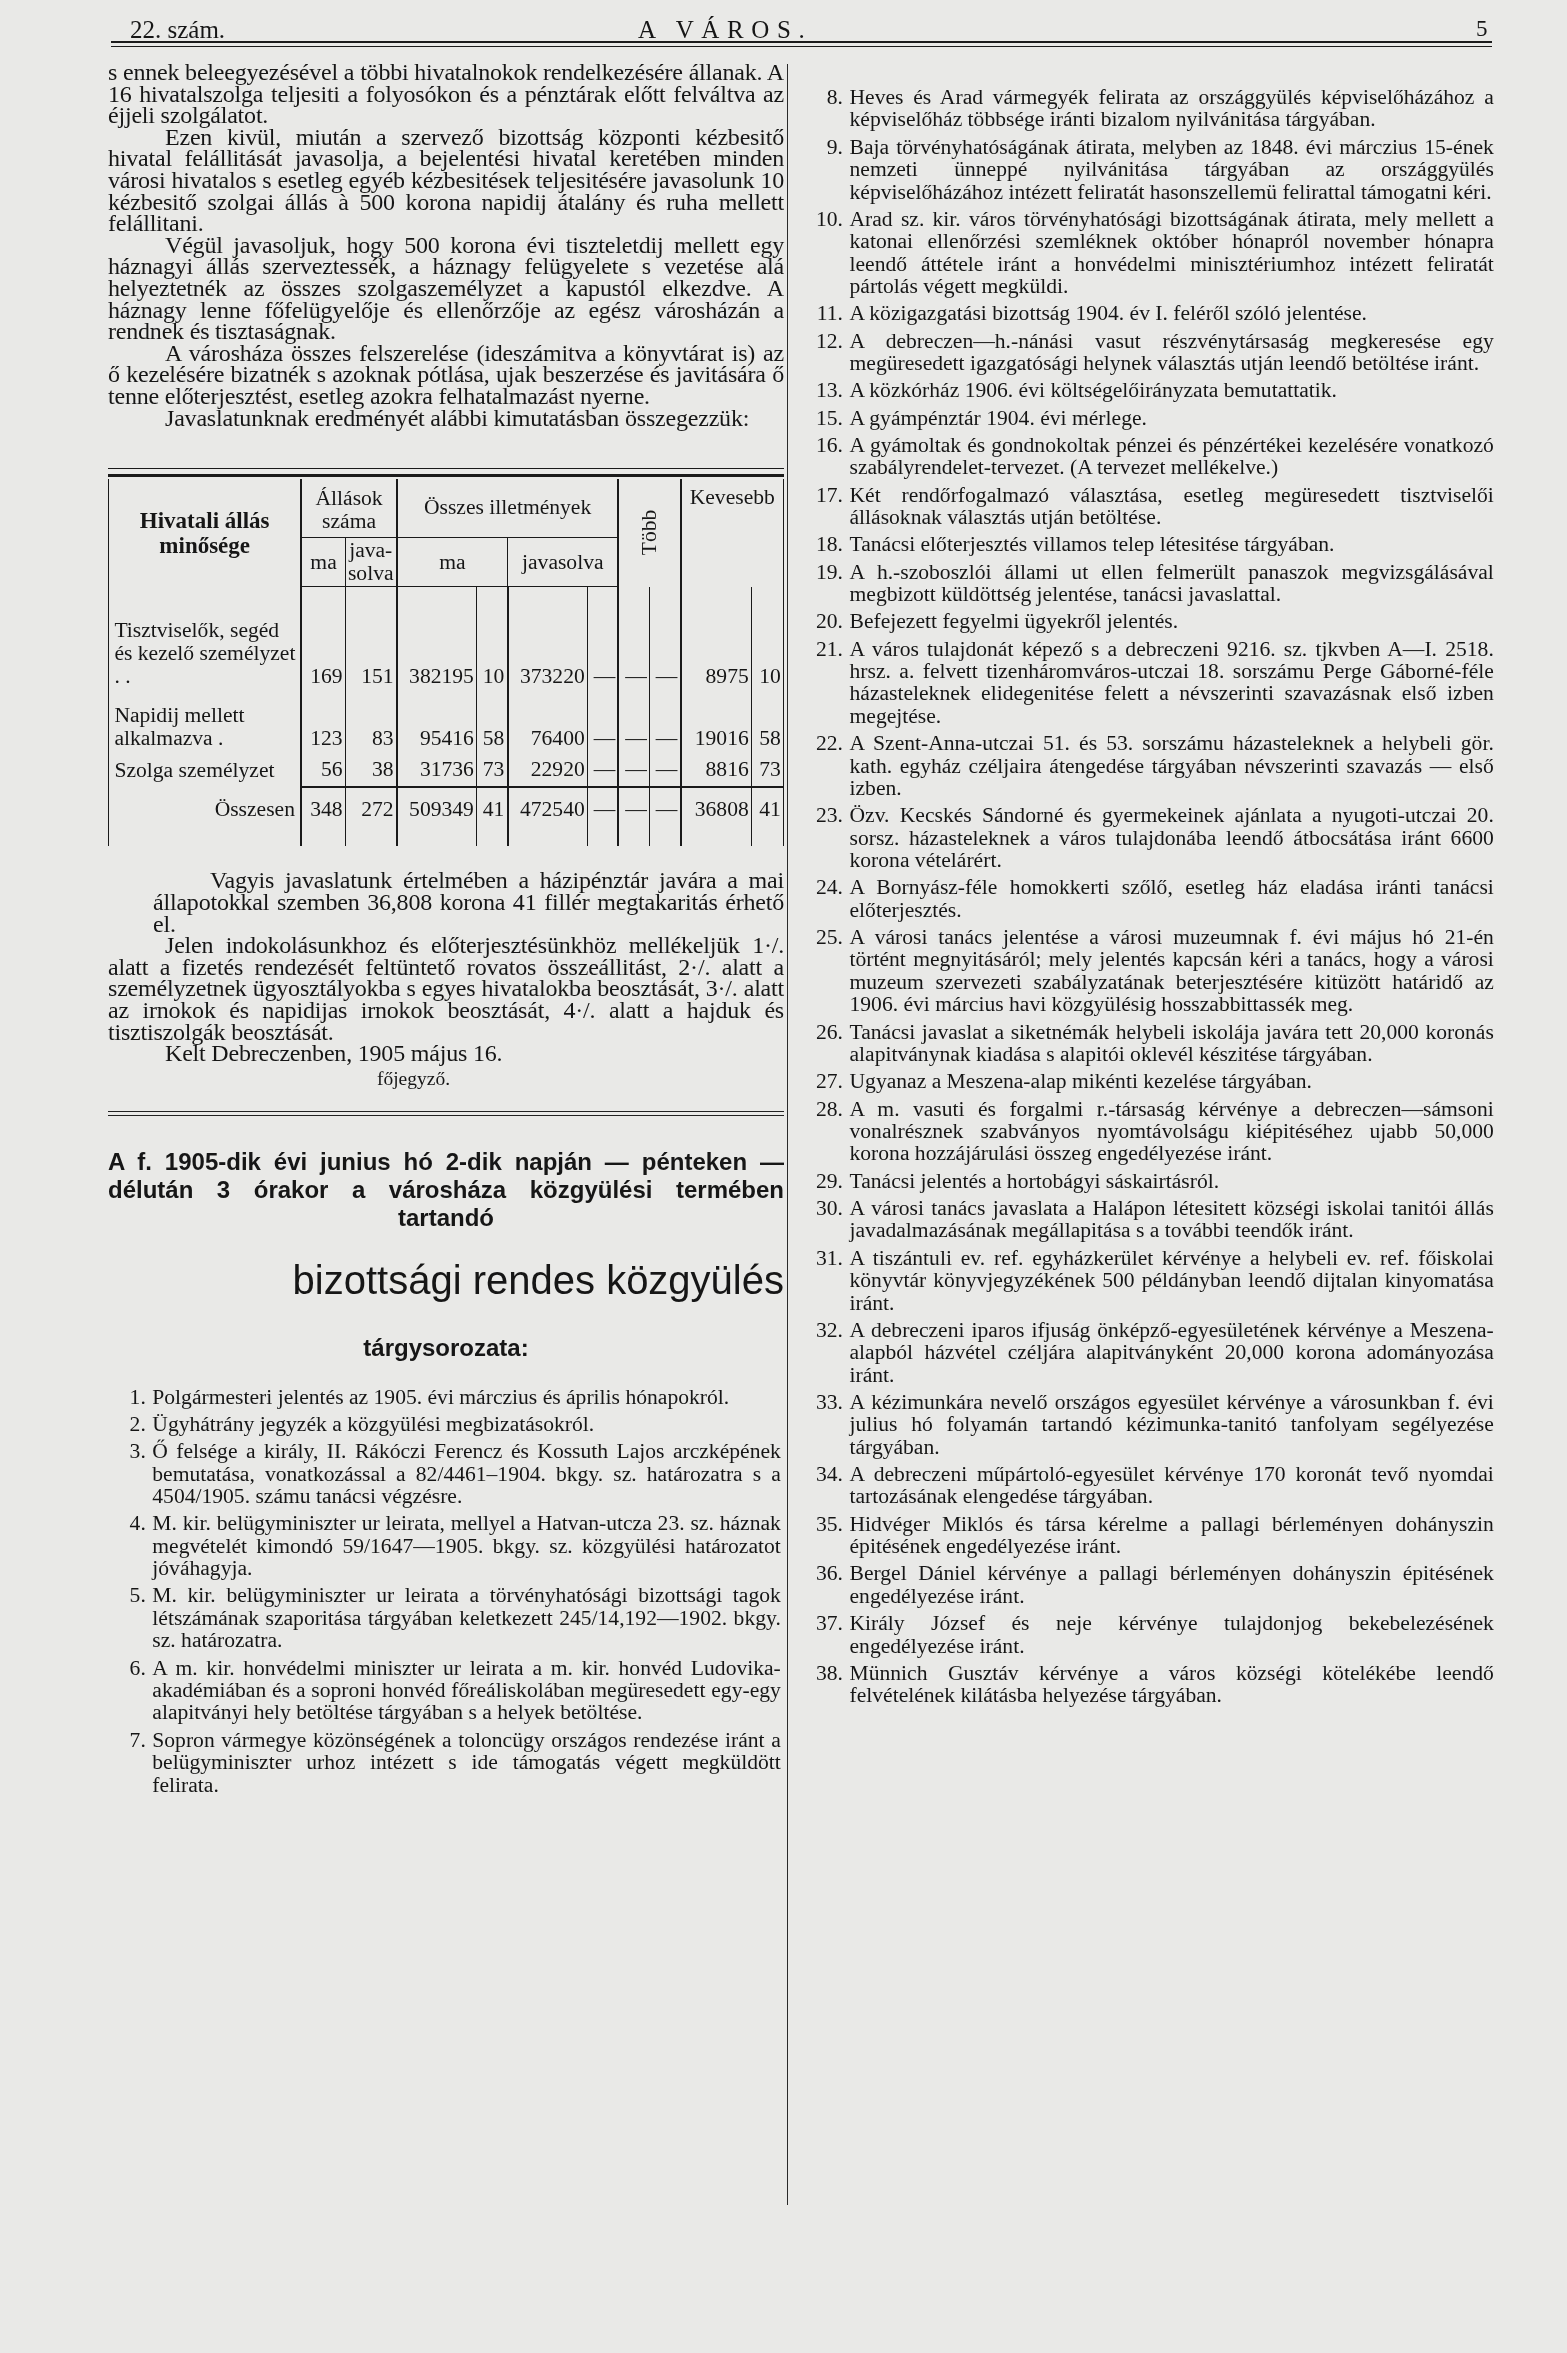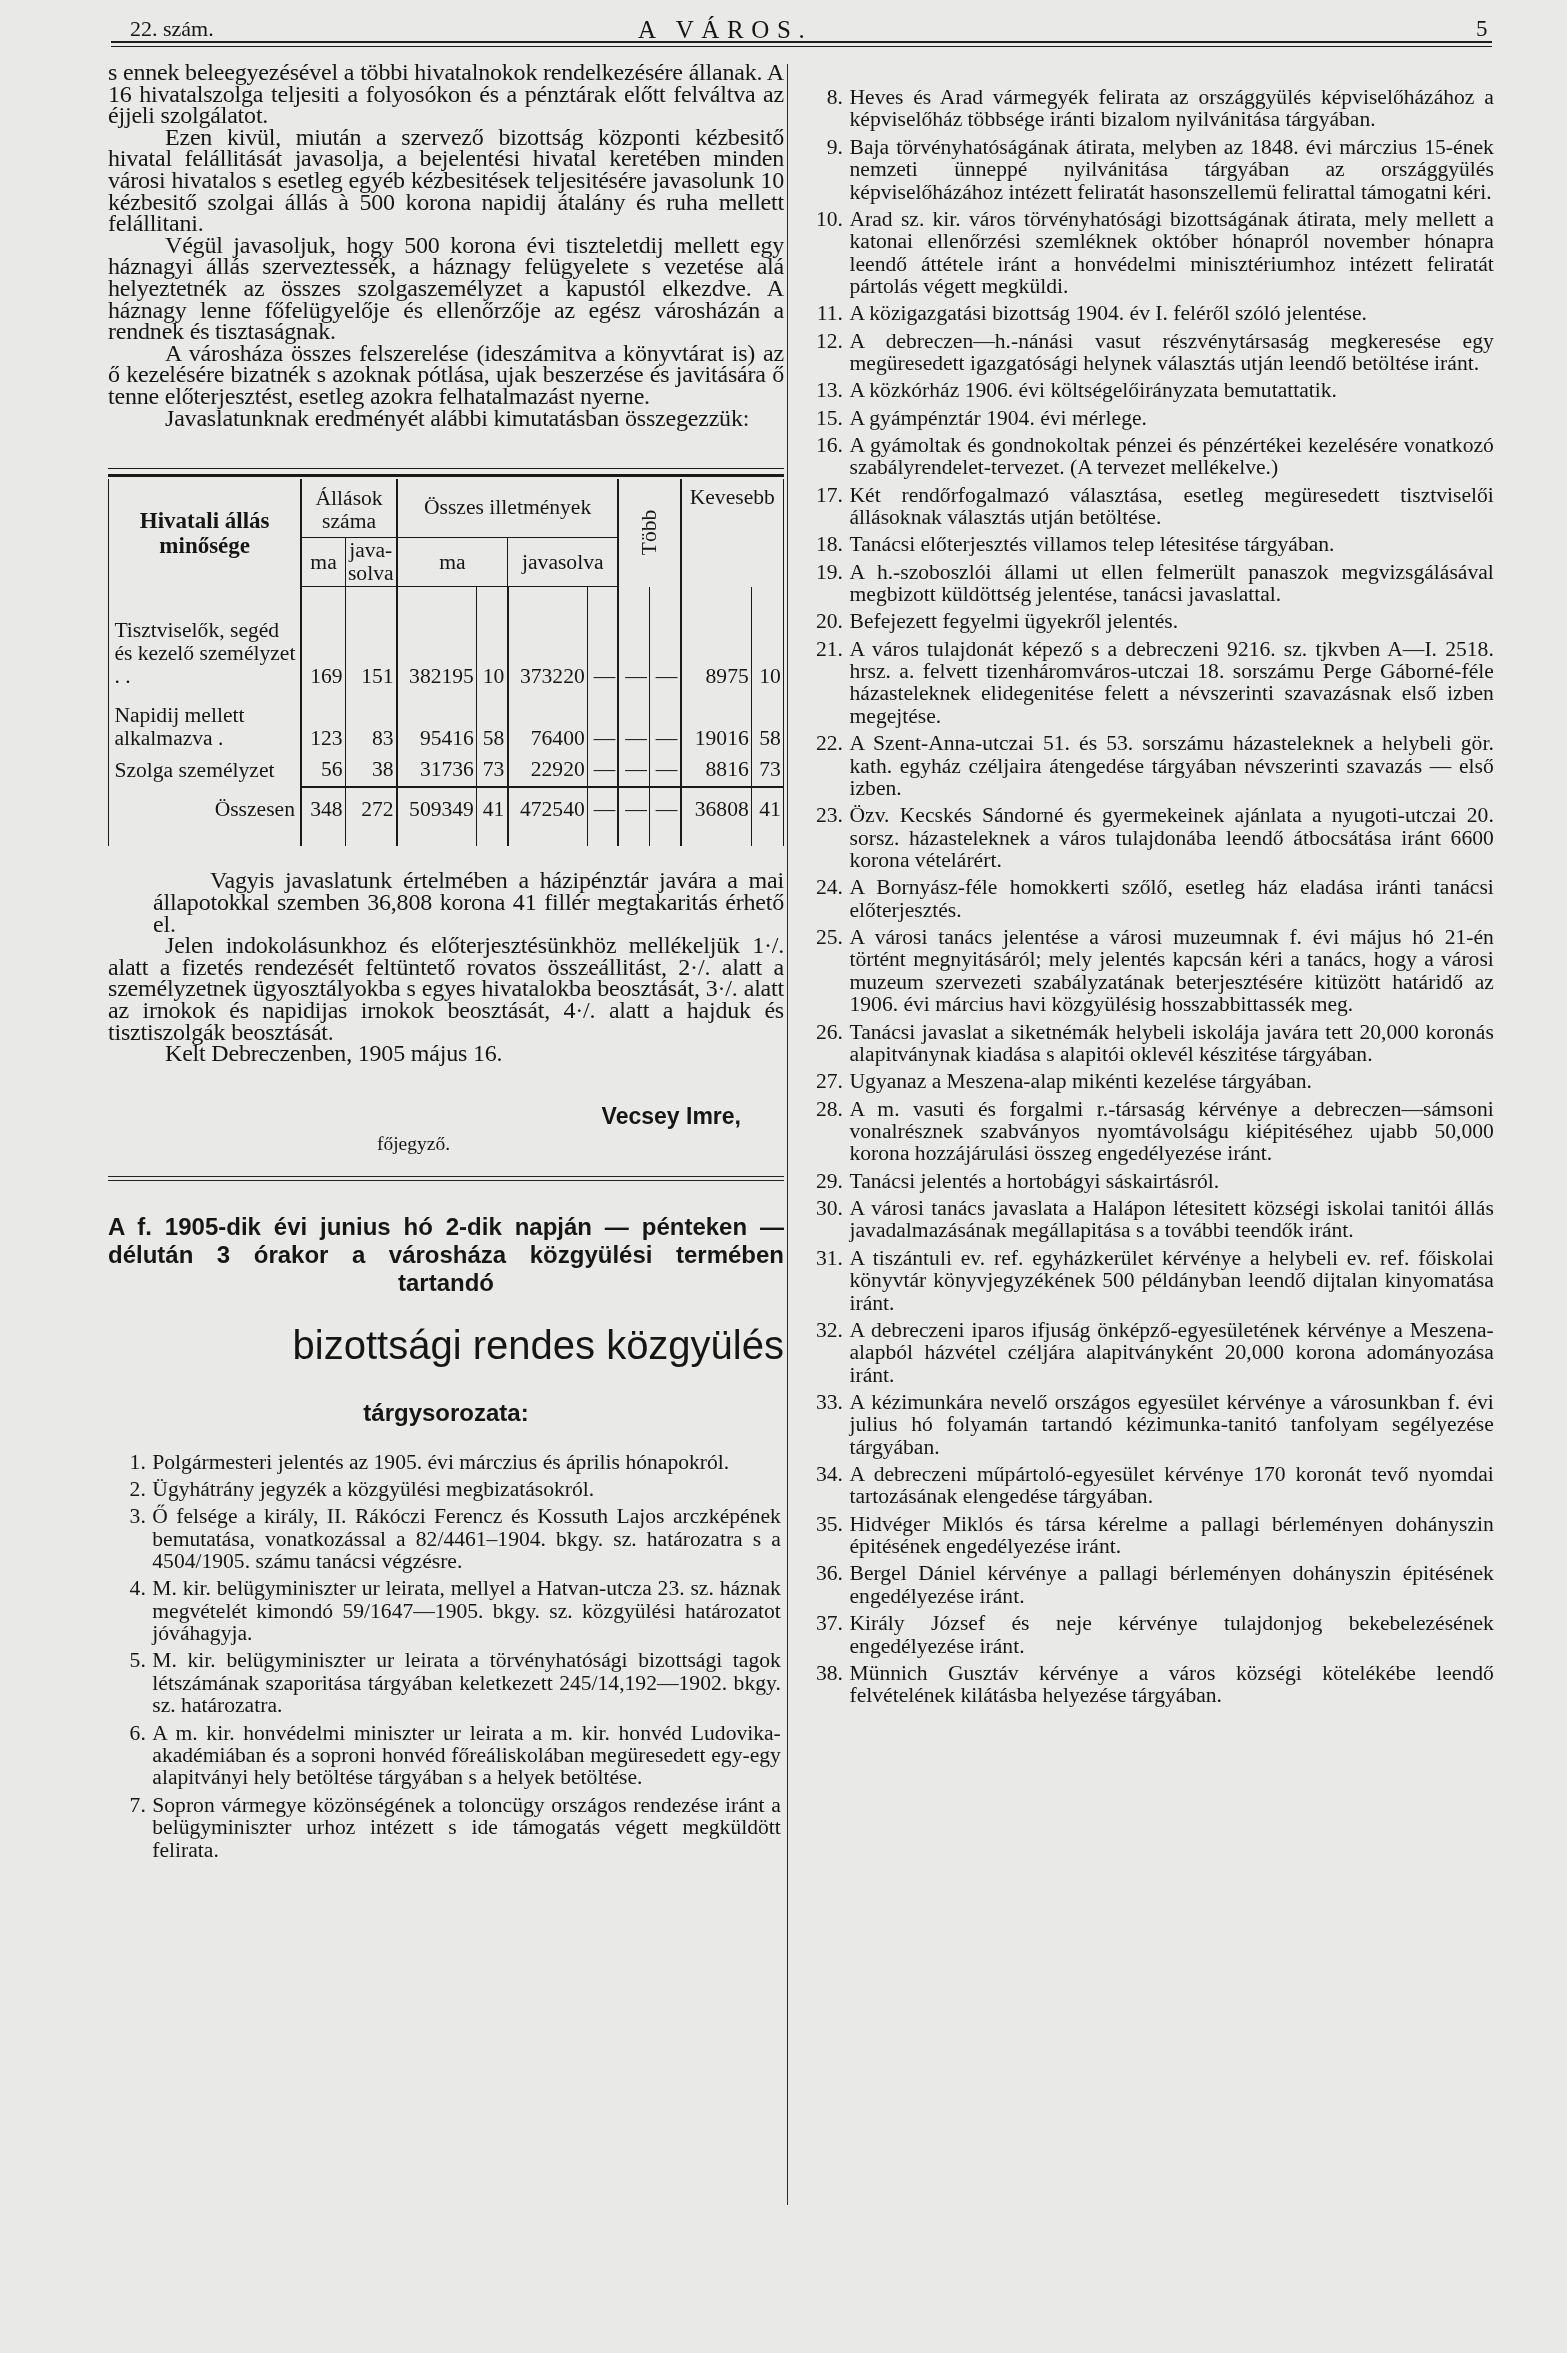--- a/index.html
+++ b/index.html
@@ -3,21 +3,21 @@
 <meta charset="utf-8">
 <style>
   html, body { margin: 0; padding: 0; }
   body {
     width: 1568px; height: 2354px; position: relative; overflow: hidden;
     background: #e9e9e7;
     font-family: "Liberation Serif", "DejaVu Serif", serif;
     color: #161616;
   }
   .page { position: absolute; left: 0; top: 0; width: 1568px; height: 2354px; }
-  .hdr-left { position: absolute; left: 130px; top: 16px; font-size: 22px; }
+  .hdr-left { position: absolute; left: 130px; top: 16px; font-size: 25px; }
   .hdr-center { position: absolute; left: 638px; top: 16px; font-size: 25px; letter-spacing: 7.6px; }
   .hdr-right { position: absolute; left: 1476px; top: 16px; font-size: 23px; }
   .hdr-rule { position: absolute; left: 111px; top: 41px; width: 1381px; height: 3.2px;
     border-top: 2.7px solid #1c1c1c; border-bottom: 1.1px solid #1c1c1c; }
   .col-divider { position: absolute; left: 787px; top: 64px; width: 1.1px; height: 2141px; background: #2a2a2a; }
 
   .col-left { position: absolute; left: 108px; top: 62px; width: 676px; }
   .col-right { position: absolute; left: 800px; top: 86px; width: 697px; }
 
   .para { font-size: 24px; line-height: 21.6px; text-align: justify; margin: 0; letter-spacing: -0.2px; }
@@ -144,21 +144,20 @@
           <td class="num" style="border-right:1.6px solid #1a1a1a;">41</td>
         </tr>
       </tbody>
         </table>
     </div>
 
     <p class="para indent" style="margin-top:24px;margin-left:45px;">Vagyis javaslatunk értelmében a házipénztár javára a mai állapotokkal szemben 36,808 korona 41 fillér megtakaritás érhető el.</p>
     <p class="para indent">Jelen indokolásunkhoz és előterjesztésünkhöz mellékeljük 1·/. alatt a fizetés rendezését feltüntető rovatos összeállitást, 2·/. alatt a személyzetnek ügyosztályokba s egyes hivatalokba beosztását, 3·/. alatt az irnokok és napidijas irnokok beosztását, 4·/. alatt a hajduk és tisztiszolgák beosztását.</p>
     <p class="para indent">Kelt Debreczenben, 1905 május 16.</p>
 
-    <div class="sign">Vecsey Imre,</div>
     <div class="sign-title">főjegyző.</div>
     <div class="sep-rule"></div>
 
     <div class="notice">A f. 1905-dik évi junius hó 2-dik napján — pénteken — délután 3 órakor a városháza közgyülési termében tartandó</div>
     <div class="big-title">bizottsági rendes közgyülés</div>
     <div class="agenda-title">tárgysorozata:</div>
 
     <ol class="agenda">
       <li>
           <span class="n">1.</span>

